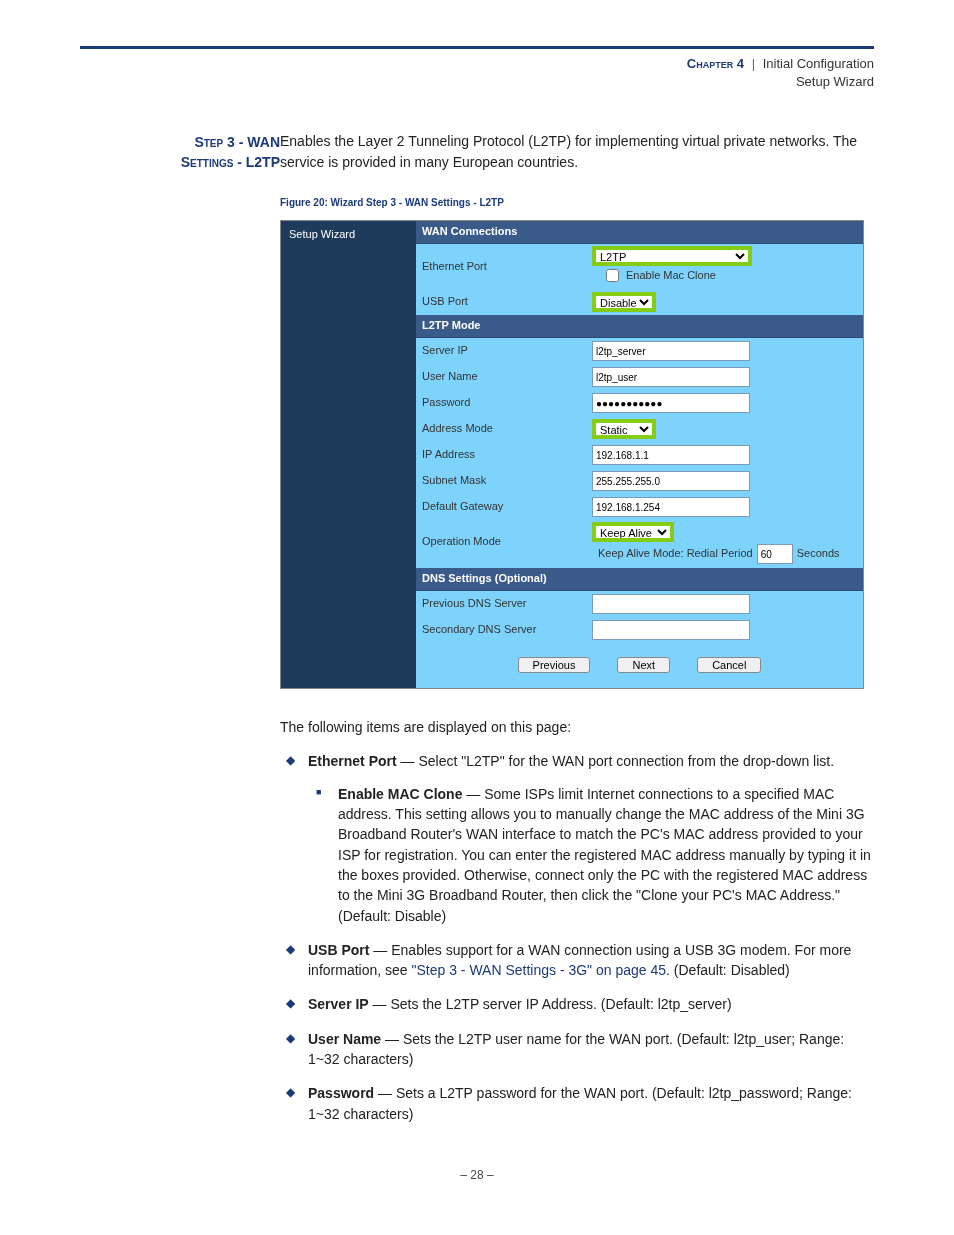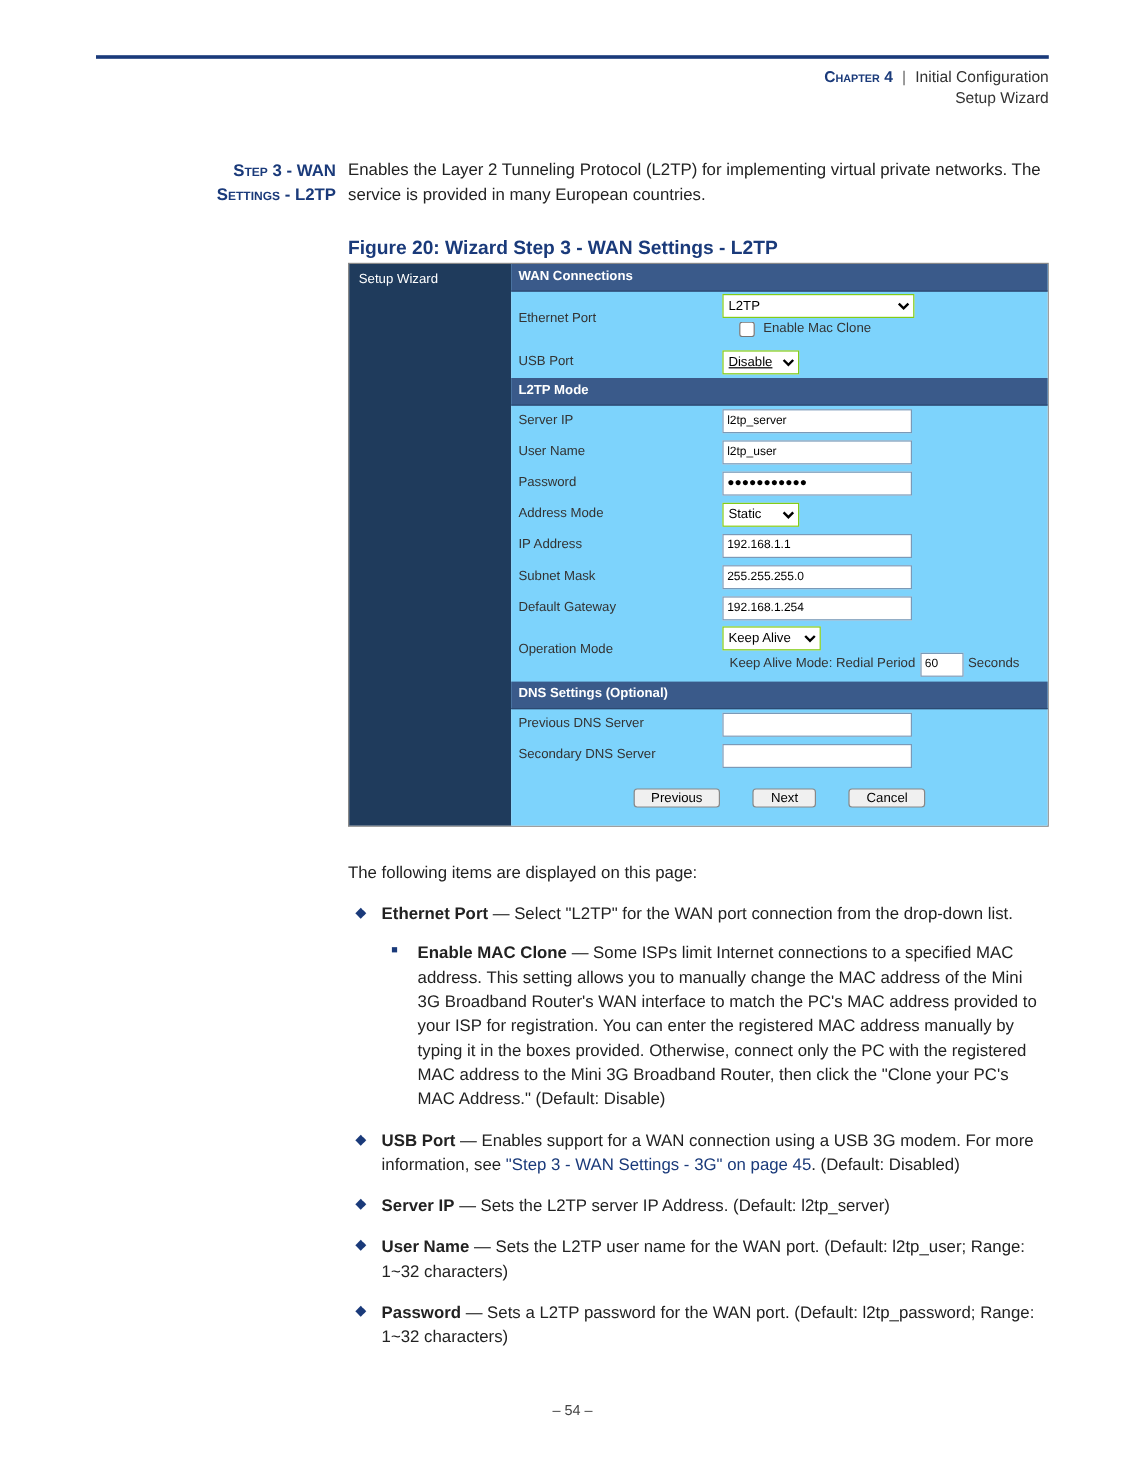--- a/index.html
+++ b/index.html
@@ -29,41 +29,40 @@
   .header .chapter {
     color: #1a3a7a;
     font-weight: bold;
     font-variant: small-caps;
   }
   .header .sep { color: #666; padding: 0 4px; }
   .content {
     margin-top: 40px;
     display: grid;
     grid-template-columns: 200px 1fr;
-    column-gap: 10px;
   }
   .section-label {
     text-align: right;
     color: #1a3a7a;
     font-weight: bold;
     font-variant: small-caps;
     font-size: 14px;
     line-height: 1.4;
     padding-top: 2px;
   }
   .body {
     font-size: 14px;
     line-height: 1.45;
     color: #222;
   }
   .figcaption {
     color: #1a3a7a;
     font-weight: bold;
-    font-size: 16px;
-    margin: 24px 0 0 0;
+    font-size: 10px;
+    margin: 24px 0 10px 0;
   }
   
   .shot {
     border: 1px solid #888;
     width: 582px;
     font-family: Arial, Helvetica, sans-serif;
     font-size: 11px;
     color: #333;
     background: #fff;
     display: grid;
@@ -97,21 +96,21 @@
     font-size: 10px;
     padding: 1px 3px;
     border: 1px solid #7a9ab8;
     height: 16px;
     box-sizing: content-box;
     background: #fff;
   }
   .shot-select {
     font-family: Arial, sans-serif;
     font-size: 11px;
-    border: 1px solid #84cc16;
+    border: 4px solid #84cc16;
     background: #fff;
     height: 20px;
   }
   .shot-right-extra {
     display: inline-flex;
     align-items: center;
     gap: 4px;
     margin-left: 10px;
     font-size: 11px;
   }
@@ -220,21 +219,21 @@
               <span class="shot-right-extra">
                 <input type="checkbox" style="">
                 <span>Enable Mac Clone</span>
               </span>
             </div>
           </div>
 
           <div class="shot-row">
             <label>USB Port</label>
             <div>
-              <select class="shot-select" style="width:64px;text-decoration:underline;">
+              <select class="shot-select" style="width:64px;">
                 <option>Disable</option>
               </select>
             </div>
           </div>
 
           <div class="shot-section-head">L2TP Mode</div>
 
           <div class="shot-row">
             <label>Server IP</label>
             <input class="shot-input" style="width: 150px;" value="l2tp_server">
@@ -320,14 +319,14 @@
           </li>
           <li>
             <span class="term">Password</span><span> — Sets a L2TP password for the WAN port. (Default: l2tp_password; Range: 1~32 characters)</span>
           </li>
         </ul>
       </div>
 
     </div>
   </div>
 
-  <div class="pagefoot">–  54  –</div>
+  <div class="pagefoot">–  28  –</div>
 </div>
 
 </body></html>

